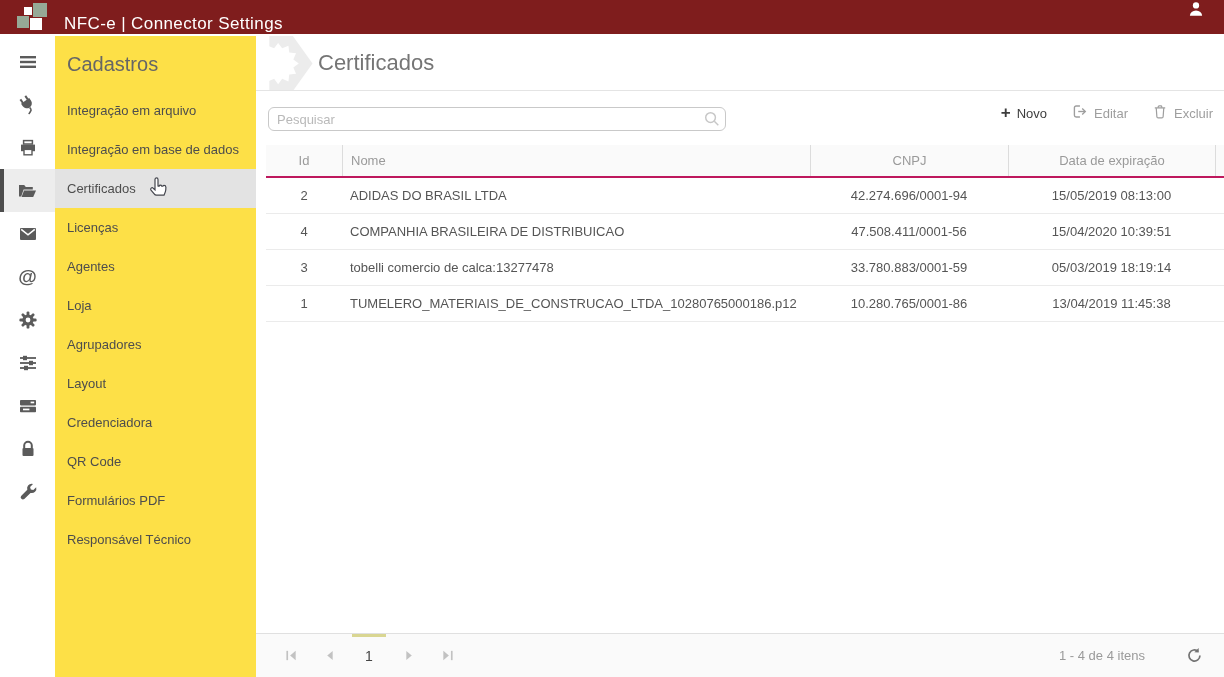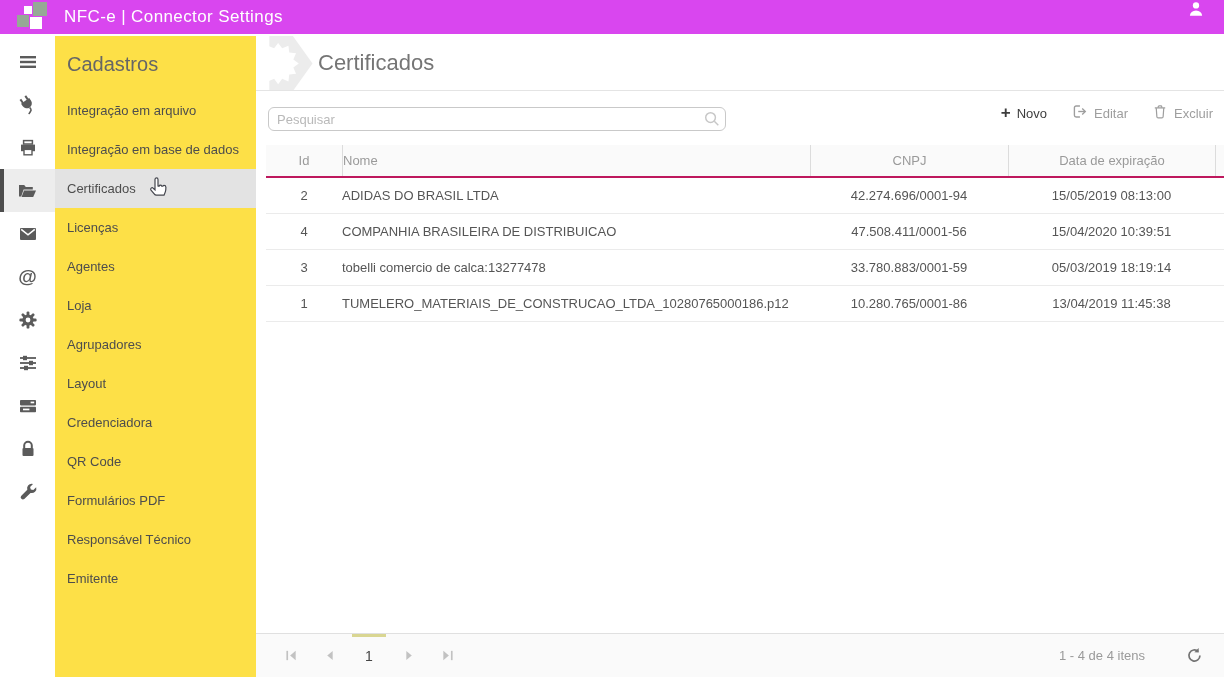--- a/index.html
+++ b/index.html
@@ -1,21 +1,21 @@
 <!DOCTYPE html>
 <html><head>
 <meta charset="utf-8">
 <style>
   * { box-sizing: border-box; margin: 0; padding: 0; }
   html,body { background:#e9e9e9; }
   body { font-family: "Liberation Sans", sans-serif; }
   #screen { position:relative; width:1224px; height:677px; background:#fff; overflow:hidden; }
 
   
-  #topbar { position:absolute; top:0; left:0; right:0; height:34px; background:#d946ef; display:flex; align-items:center; color:#fff; }
+  #topbar { position:absolute; top:0; left:0; right:0; height:34px; background:#7f1d1d; display:flex; align-items:flex-end; color:#fff; }
   .logo { position:relative; width:42px; height:32px; margin-left:13px; flex:0 0 auto; }
   .logo .sq { position:absolute; }
   .sq-w1 { left:11px; top:5px;  width:8px;  height:8px;  background:#ffffff; }
   .sq-g1 { left:20px; top:1px;  width:14px; height:14px; background:#96a996; }
   .sq-g2 { left:4px;  top:14px; width:12px; height:12px; background:#96a996; }
   .sq-w2 { left:17px; top:16px; width:12px; height:12px; background:#ffffff; }
   .app-title { font-size:17px; font-weight:300; letter-spacing:.4px; margin-left:9px; white-space:nowrap; }
   .user { position:absolute; right:16px; top:0; height:36px; display:flex; align-items:center; gap:16px; cursor:pointer;flex-direction:column; }
   .user-name { font-size:13px; }
 
@@ -48,21 +48,21 @@
   .action-btn { display:flex; align-items:center; gap:6px; background:none; border:none; font-size:13px; font-family:inherit; cursor:pointer; }
   .action-btn.primary { color:#3d3d3d; }
   .action-btn.disabled { color:#9e9e9e; }
   .plus-glyph { font-size:17px; font-weight:700; line-height:1; margin-top:-1px; }
 
   
   #grid { margin-left:10px; }
   .thead { display:flex; height:33px; background:#fafafa; border-bottom:2px solid #be185d; color:#9a9a9a; font-size:13px; }
   .th, .cell { display:flex; align-items:center; overflow:hidden; white-space:nowrap; }
   .col-id   { width:76px;  justify-content:center; flex:0 0 auto; }
-  .col-nome { width:468px; padding-left:0; flex:0 0 auto; }
+  .col-nome { width:468px; padding-left:8px; flex:0 0 auto; }
   .col-cnpj { width:198px; justify-content:center; flex:0 0 auto; }
   .col-data { width:207px; justify-content:center; flex:0 0 auto; }
   .col-fill { flex:1 1 auto; }
   .th.col-nome, .th.col-cnpj, .th.col-data, .th.col-fill { border-left:1px solid #dcdcdc; }
   .trow { display:flex; height:36px; border-bottom:1px solid #ebebeb; font-size:13px; color:#555; background:#fff; cursor:pointer; }
 
   
   #pager { position:absolute; left:0; right:0; bottom:0; height:44px; background:#fafafa; border-top:1px solid #e0e0e0; display:flex; align-items:center; }
   .pager-nav { display:flex; align-items:center; margin-left:16px; }
   .pg-btn { width:24px; height:44px; margin:0 7px; display:flex; align-items:center; justify-content:center; background:none; border:none; cursor:pointer; }
@@ -225,23 +225,20 @@
       </div>
     <div class="side-item">
         <span>QR Code</span>
       </div>
     <div class="side-item">
         <span>Formulários PDF</span>
       </div>
     <div class="side-item">
         <span>Responsável Técnico</span>
       </div>
-    <div class="side-item">
-        <span>Emitente</span>
-      </div>
   </aside>
 
   <main id="main">
 
     <div id="titlebar">
       <span class="watermark">
         <svg width="60" height="55" viewBox="-3 0 60 56">
           <polygon points="10,0 34,0 54,28 34,56 10,56" fill="#ececec"></polygon>
           <polygon fill="#ffffff" points="40,28 34.5,32.1 37.2,38.5 30.3,39.3 29.5,46.2 23.1,43.5 19,49 14.9,43.5 8.5,46.2 7.7,39.3 0.8,38.5 3.5,32.1 -2,28 3.5,23.9 0.8,17.5 7.7,16.7 8.5,9.8 14.9,12.5 19,7 23.1,12.5 29.5,9.8 30.3,16.7 37.2,17.5 34.5,23.9"></polygon>
         </svg>

